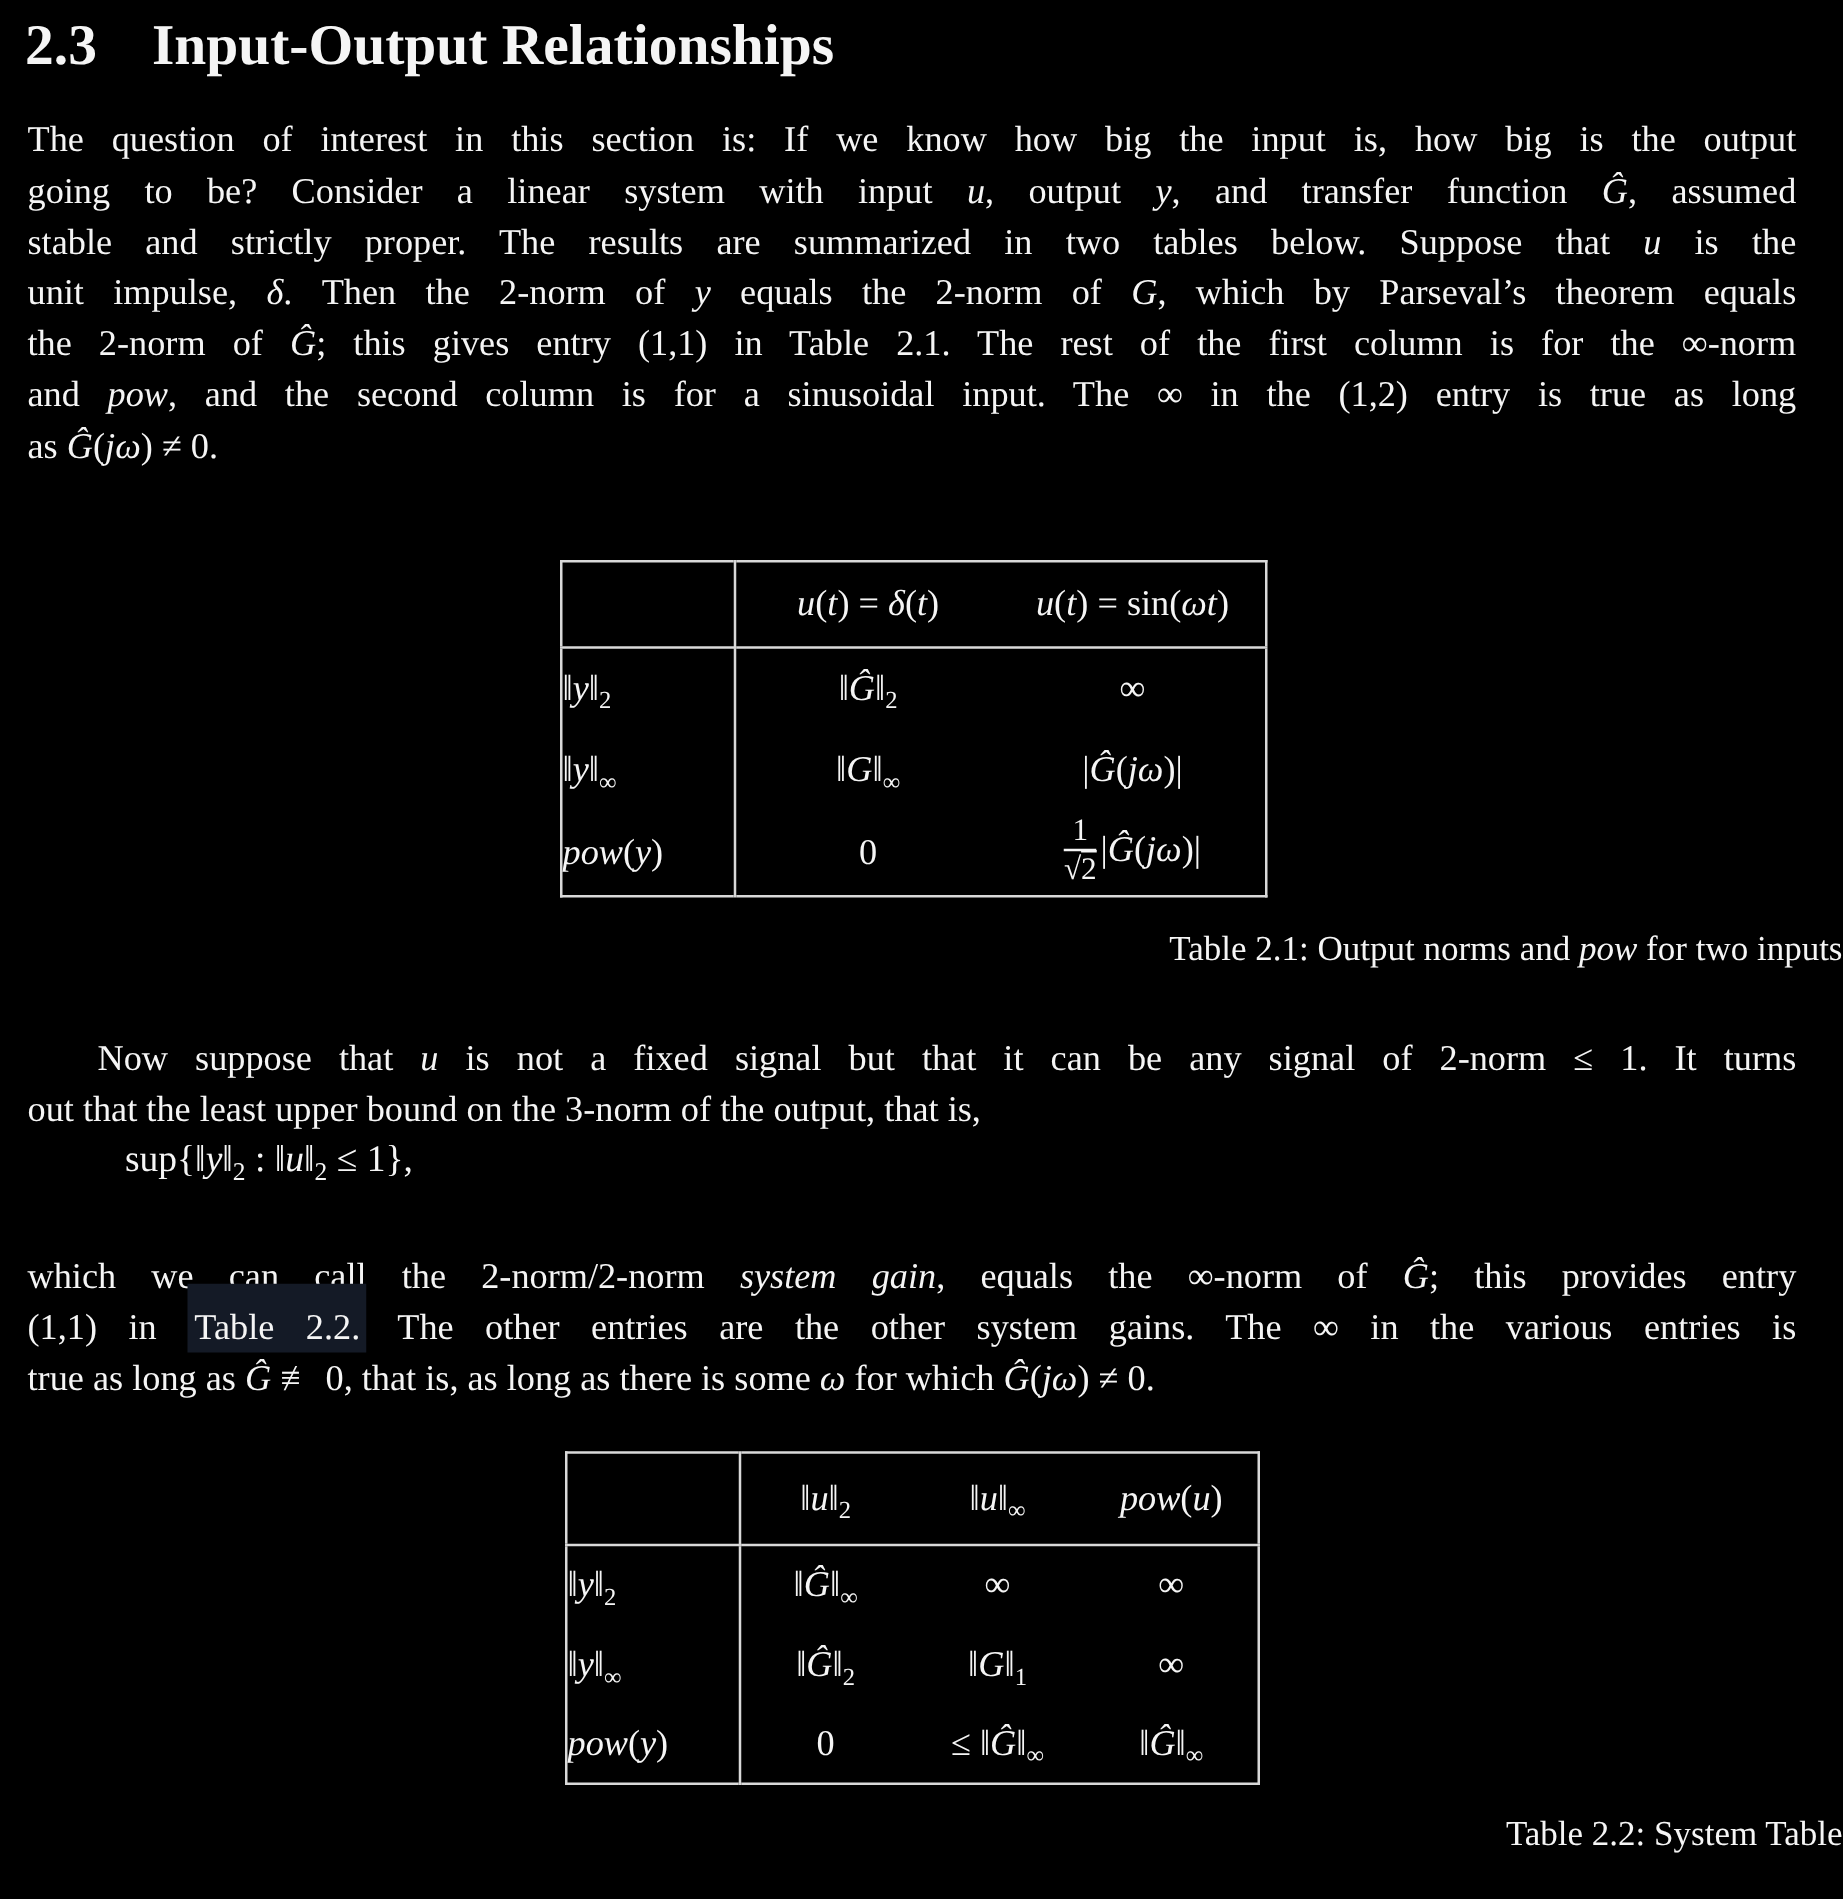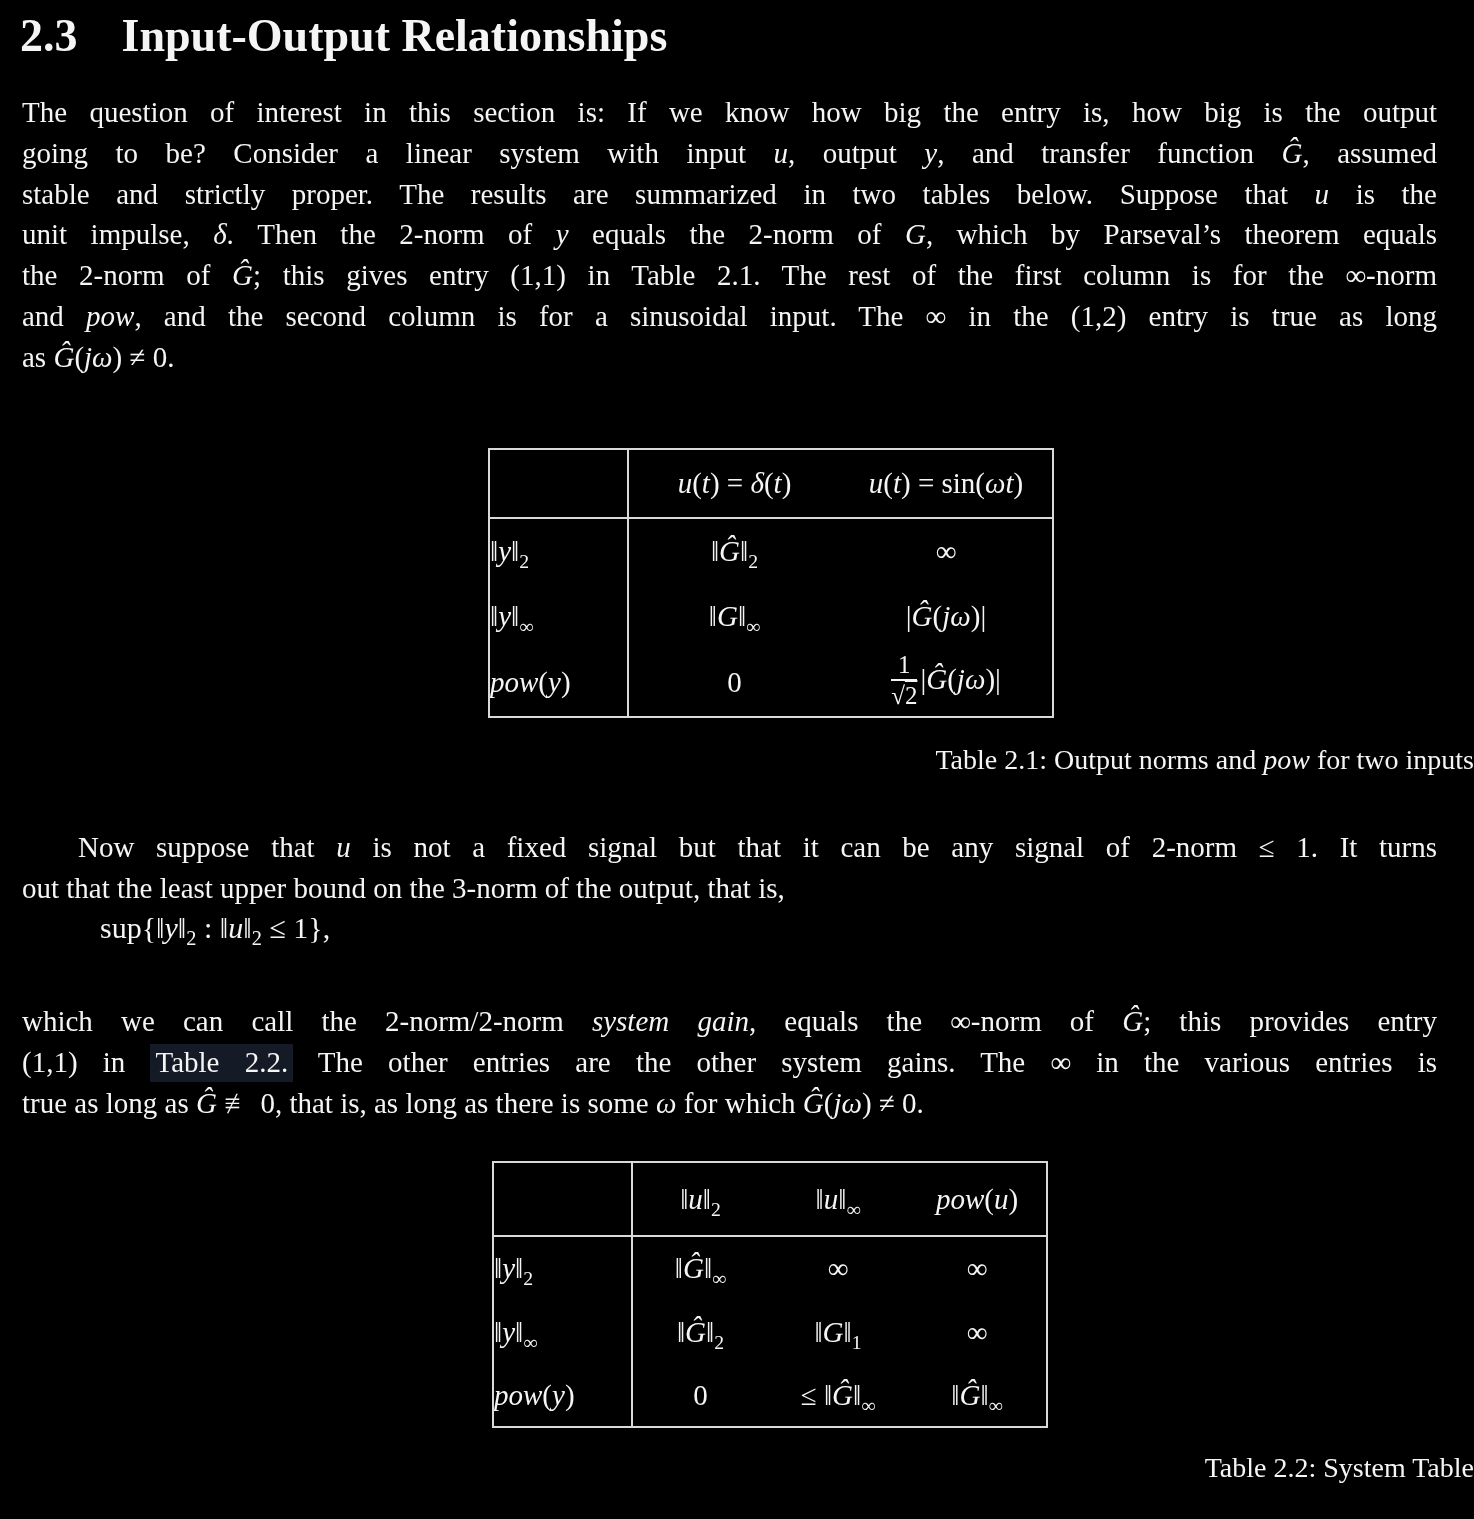--- a/index.html
+++ b/index.html
@@ -18,29 +18,29 @@
   i{font-style:italic;}
   sub{font-size:0.68em;line-height:0;}
   
   .heading{position:absolute;left:20px;top:8px;font-weight:bold;font-size:46px;line-height:1.2;white-space:nowrap;}
   .sec-num{margin-right:44px;}
   
   .para{position:absolute;left:22px;width:1415px;font-size:29px;line-height:40.8px;}
   .line{text-align:justify;text-align-last:justify;}
   .line.last{text-align-last:left;}
   .para-indent .line:first-child{text-indent:56px;margin-top:12px;}
-  .hl{background:var(--link_highlight);padding:2px 5px 4px 5px;}
+  .hl{background:var(--link_highlight);padding:19px 5px 4px 5px;}
   
   .equation{position:absolute;left:100px;top:908px;font-size:30px;line-height:1.3;}
   
   .dtable{border-collapse:collapse;table-layout:fixed;font-size:29px;color:var(--text);}
   .dtable td{vertical-align:middle;text-align:center;padding:0;overflow:hidden;}
   .dtable td.lbl{text-align:left;padding-left:0;border-right:2px solid var(--table_border);}
   .dtable tr.head td{border-bottom:2px solid var(--table_border);}
-  .tbl-wrap{position:absolute;margin-left:40px;}
+  .tbl-wrap{position:absolute;}
   .tbl1{left:448px;top:448px;}
   .tbl2{left:452px;top:1161px;}
   .t1{width:562px;border:2px solid var(--table_border);}
   .t2{width:552px;border:2px solid var(--table_border);}
   
   .caption{position:absolute;left:0;width:1474px;text-align:right;font-size:28px;}
   .cap1{top:744px;}
   .cap2{top:1452px;}
   
   .frac{display:inline-block;vertical-align:middle;text-align:center;font-size:25px;line-height:1.1;margin-right:3px;position:relative;top:-2px;}
@@ -51,21 +51,21 @@
 </head>
 <body>
 
 <div class="page">
 
   <div class="heading">
     <span class="sec-num">2.3</span><span>Input-Output Relationships</span>
   </div>
 
   <div class="para" style="top:92px;">
-      <div class="line">The question of interest in this section is: If we know how big the entry is, how big is the output</div>
+      <div class="line">The question of interest in this section is: If we know how big the input is, how big is the output</div>
       <div class="line">going to be? Consider a linear system with input <i>u</i>, output <i>y</i>, and transfer function <i>Ĝ</i>, assumed</div>
       <div class="line">stable and strictly proper. The results are summarized in two tables below. Suppose that <i>u</i> is the</div>
       <div class="line">unit impulse, <i>δ</i>. Then the 2-norm of <i>y</i> equals the 2-norm of <i>G</i>, which by Parseval’s theorem equals</div>
       <div class="line">the 2-norm of <i>Ĝ</i>; this gives entry (1,1) in Table 2.1. The rest of the first column is for the ∞-norm</div>
       <div class="line">and <i>pow</i>, and the second column is for a sinusoidal input. The ∞ in the (1,2) entry is true as long</div>
       <div class="line last">as <i>Ĝ</i>(<i>jω</i>) ≠ 0.</div>
     </div>
 
   <div class="tbl-wrap tbl1">
     <table class="dtable t1">

